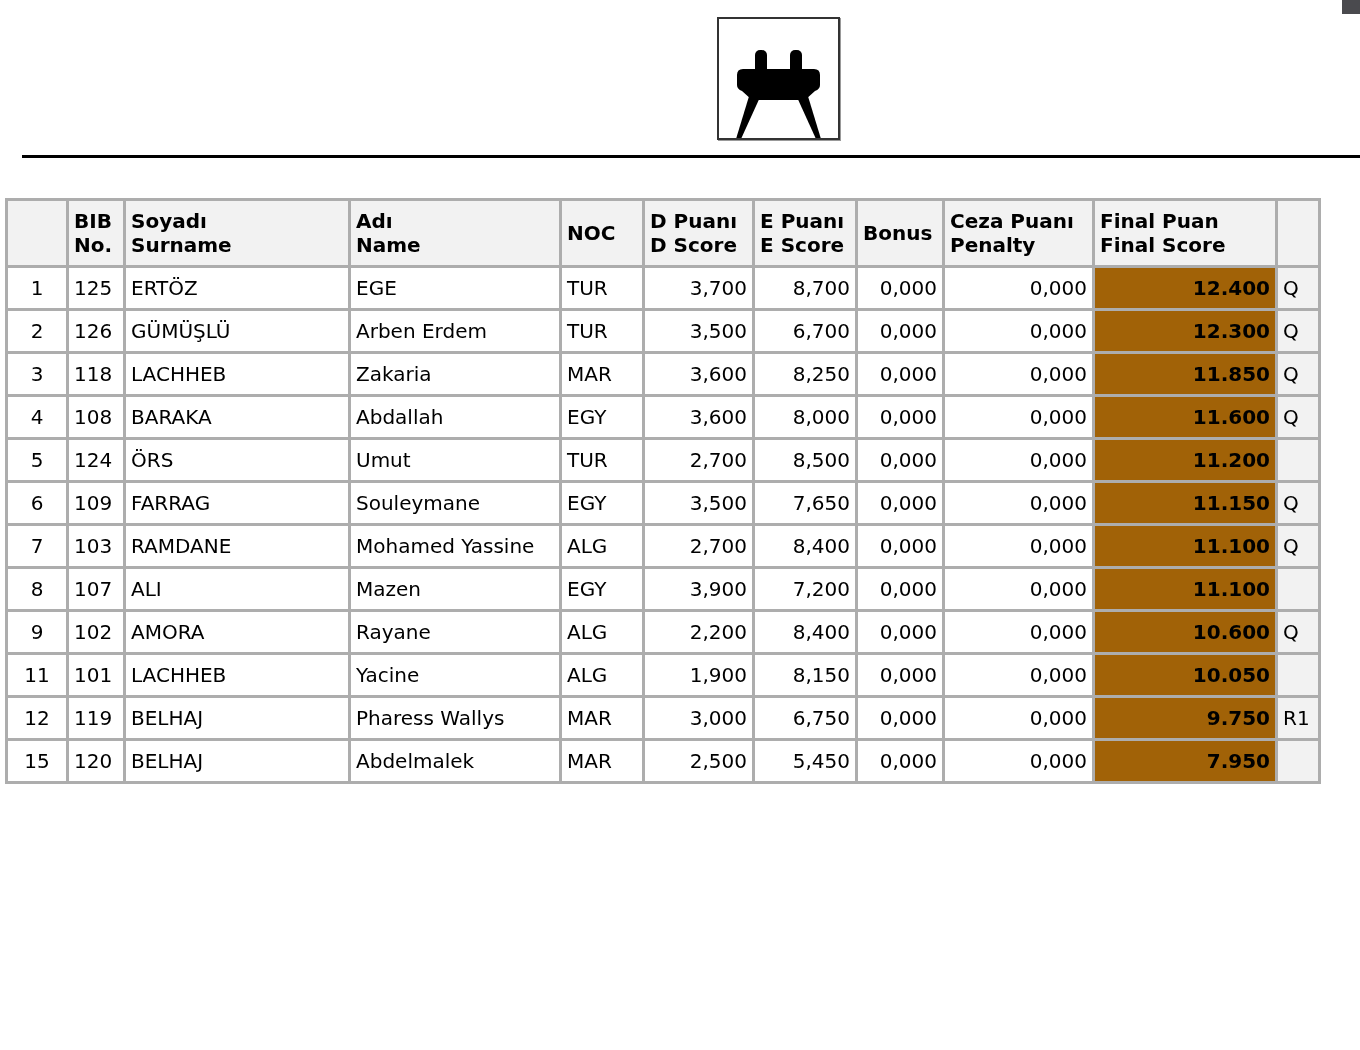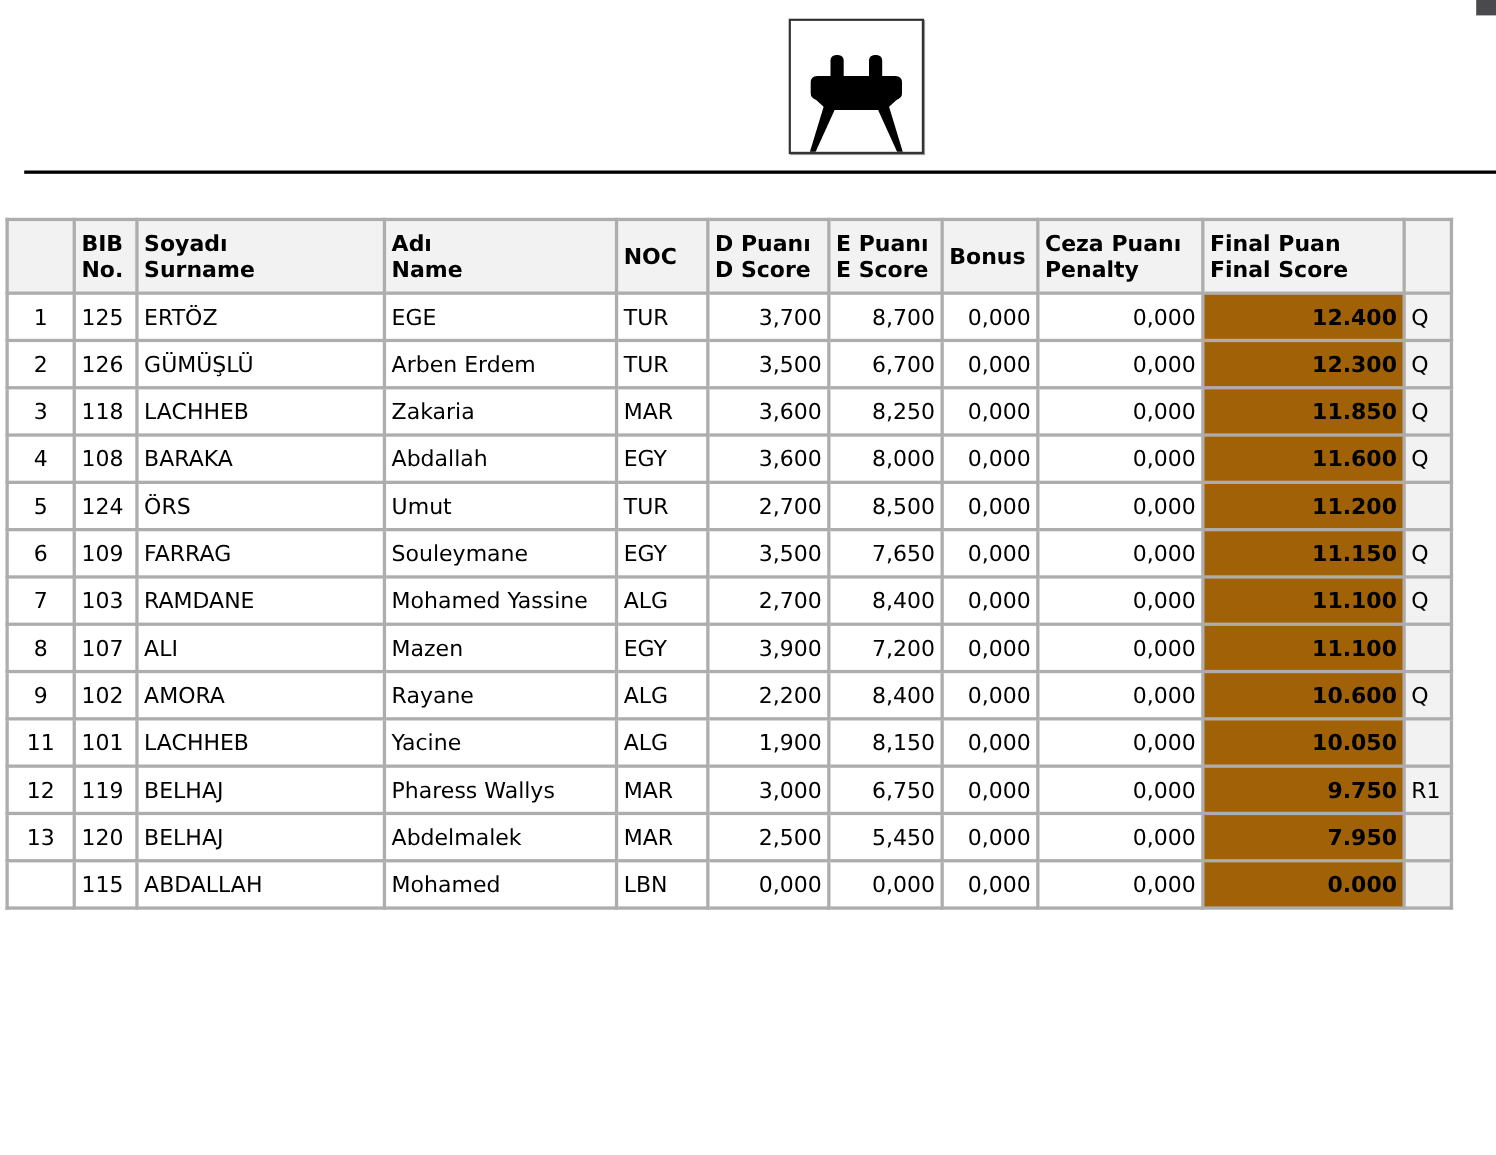--- a/index.html
+++ b/index.html
@@ -222,39 +222,26 @@
         <td>Pharess Wallys</td>
         <td>MAR</td>
         <td class="r">3,000</td>
         <td class="r">6,750</td>
         <td class="r">0,000</td>
         <td class="r">0,000</td>
         <td class="final">9.750</td>
         <td class="qual">R1</td>
       </tr>
       <tr>
-        <td class="c">13</td>
+        <td class="c">15</td>
         <td>120</td>
         <td>BELHAJ</td>
         <td>Abdelmalek</td>
         <td>MAR</td>
         <td class="r">2,500</td>
         <td class="r">5,450</td>
         <td class="r">0,000</td>
         <td class="r">0,000</td>
         <td class="final">7.950</td>
         <td class="qual"></td>
       </tr>
-      <tr>
-        <td class="c"></td>
-        <td>115</td>
-        <td>ABDALLAH</td>
-        <td>Mohamed</td>
-        <td>LBN</td>
-        <td class="r">0,000</td>
-        <td class="r">0,000</td>
-        <td class="r">0,000</td>
-        <td class="r">0,000</td>
-        <td class="final">0.000</td>
-        <td class="qual"></td>
-      </tr>
     </tbody>
 </table>
 
 </body></html>

